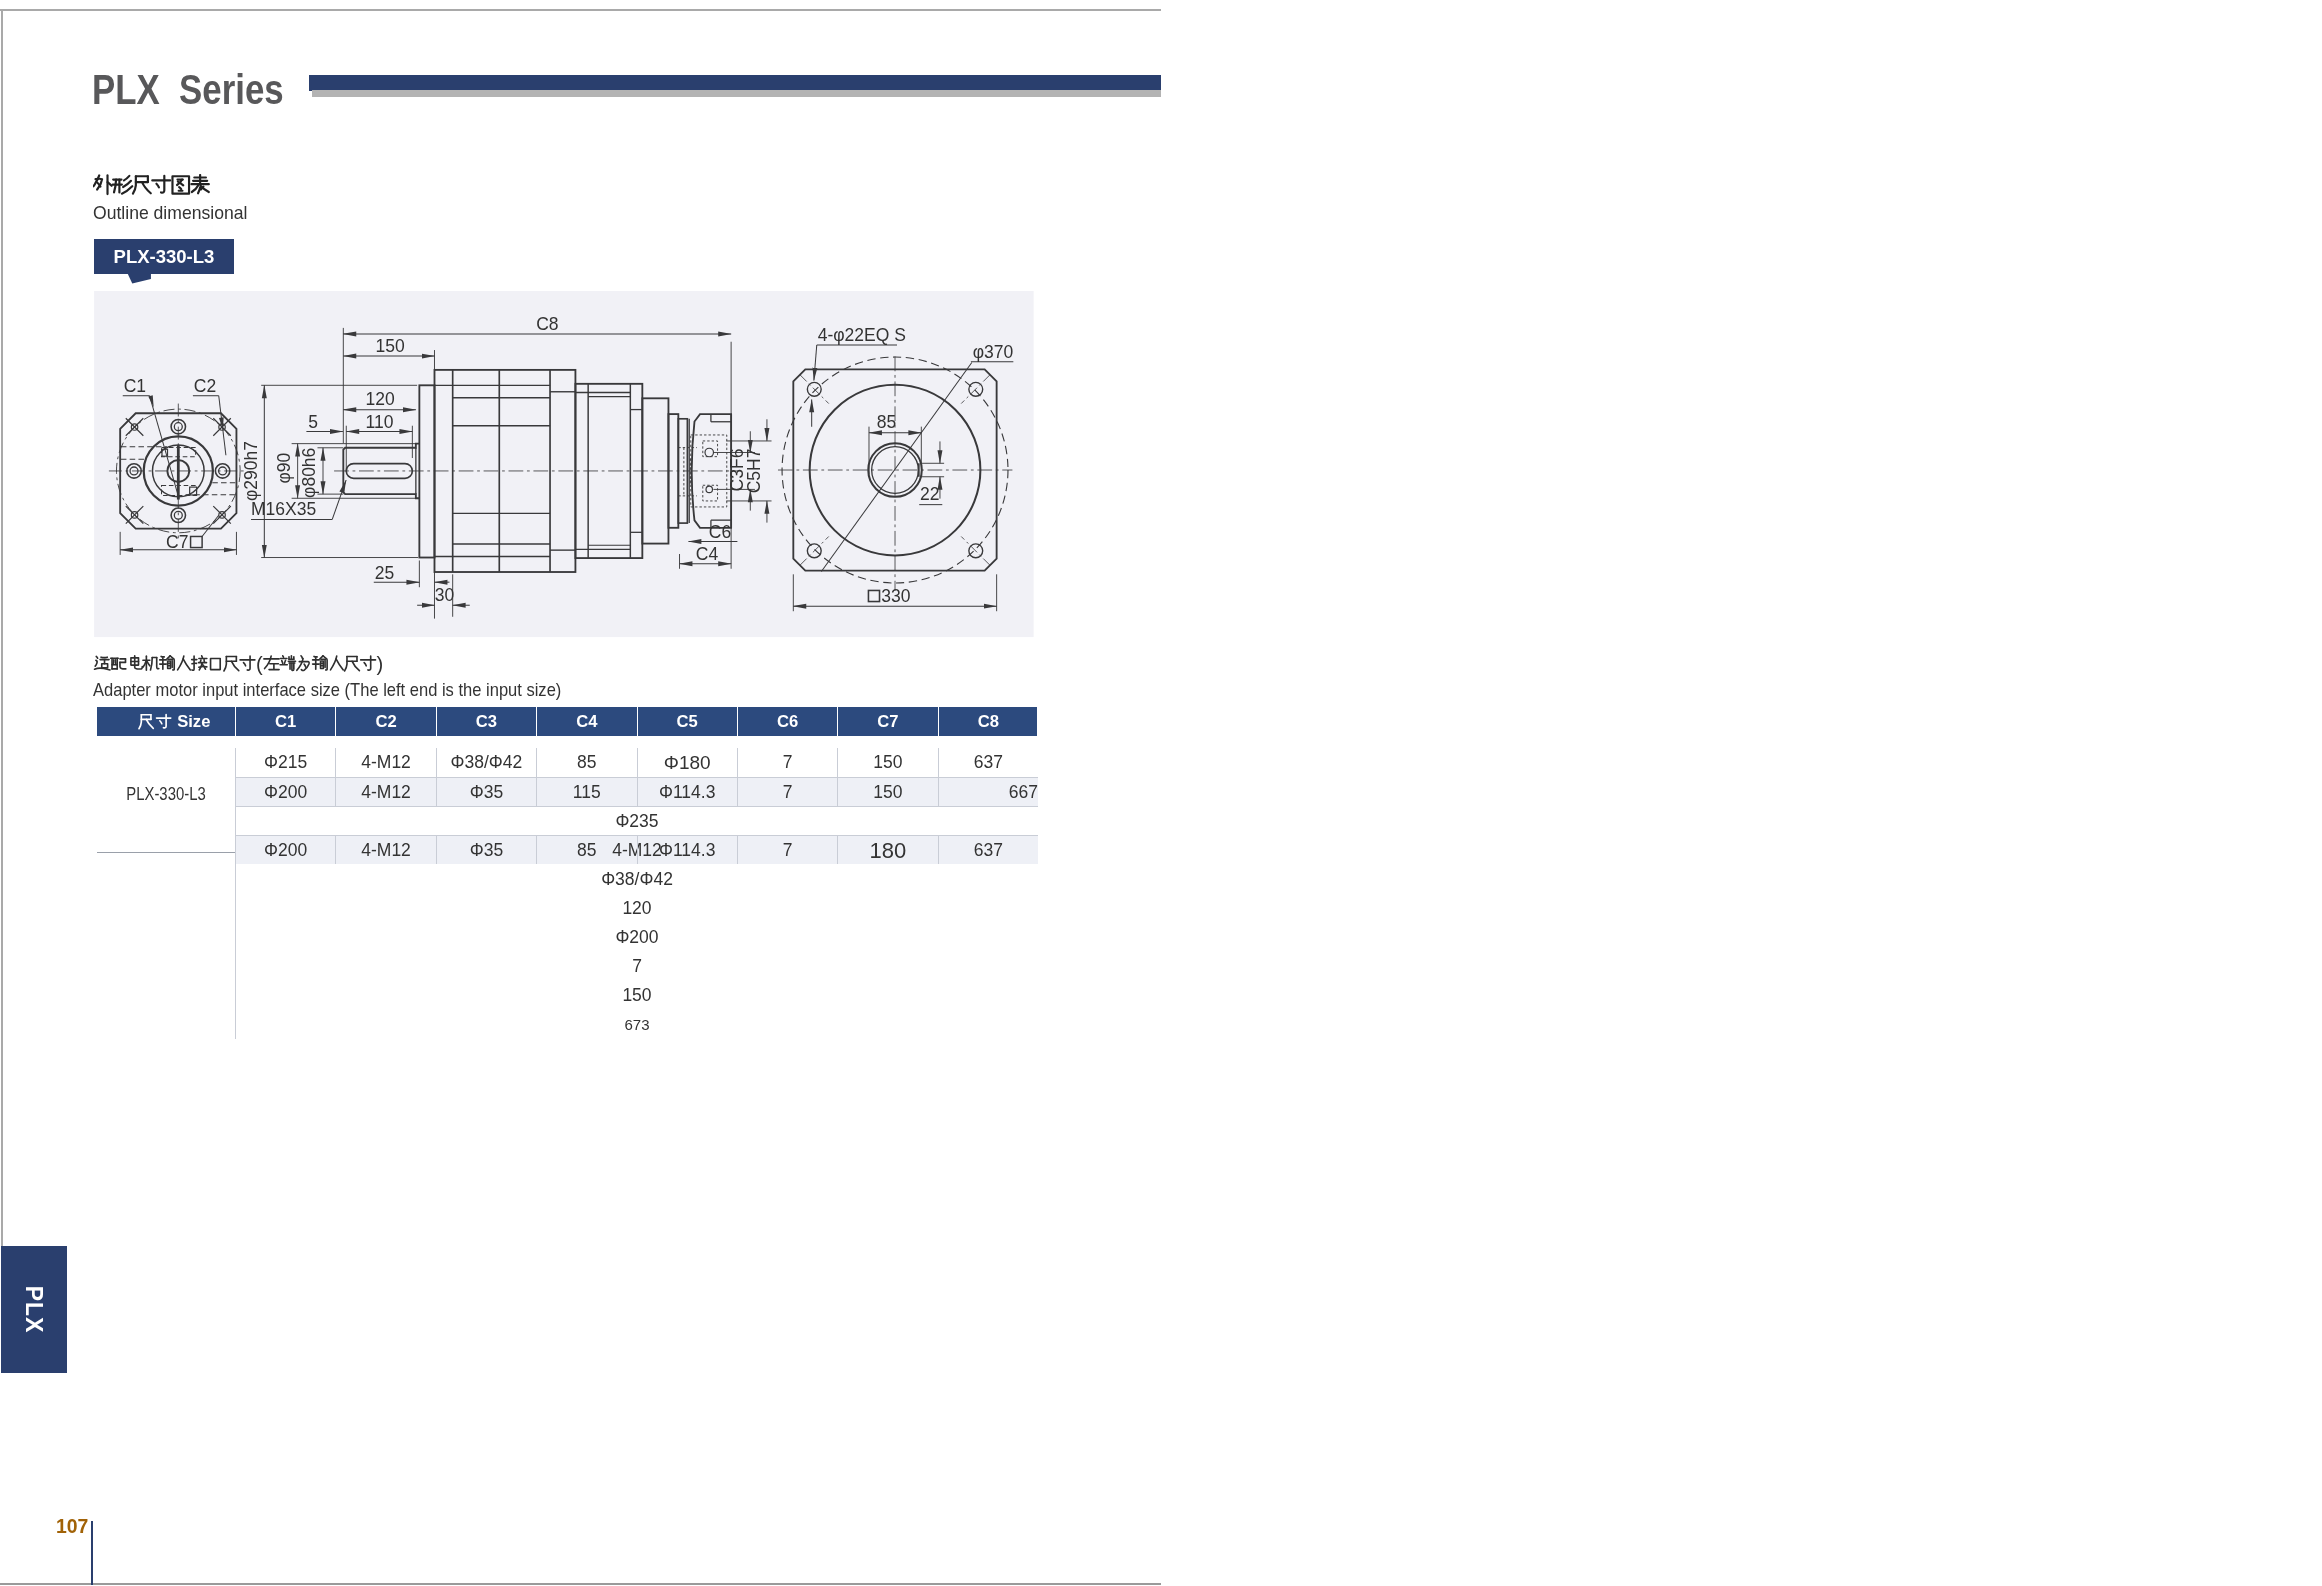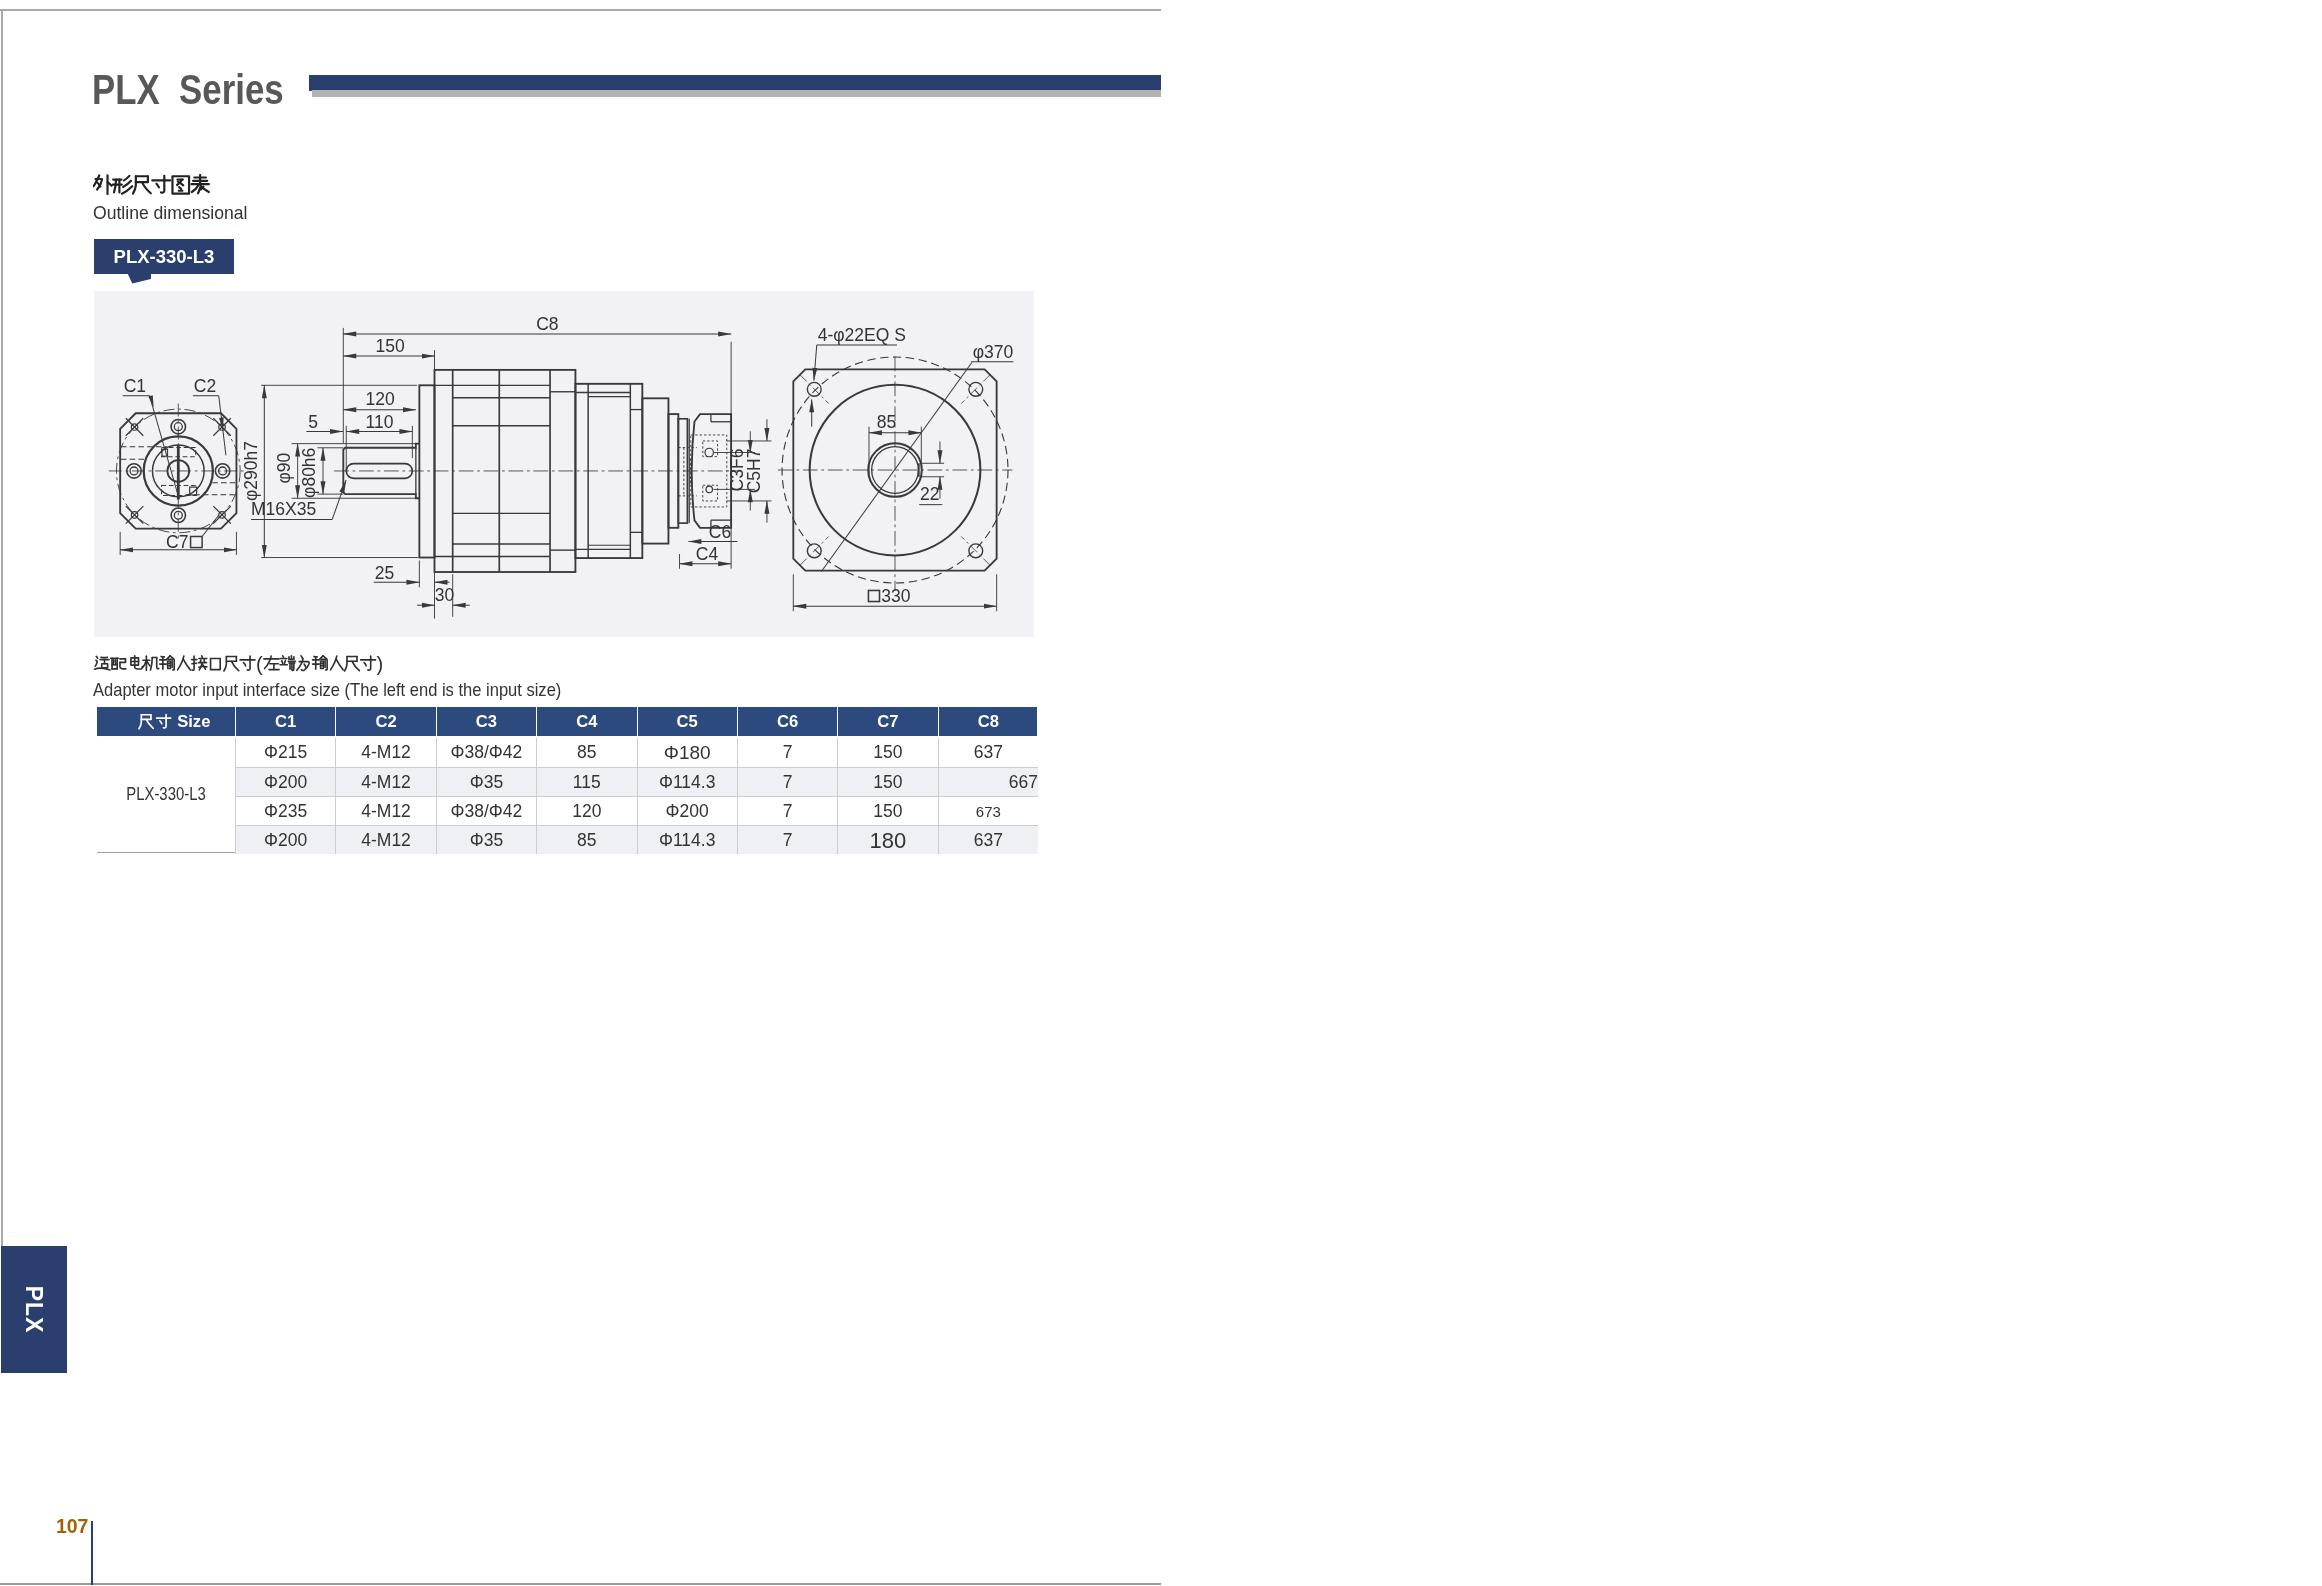--- a/index.html
+++ b/index.html
@@ -497,21 +497,21 @@
 <div style="flex:1;border-left:1.4px solid #fff;color:#fff;font-weight:bold;font-size:16.6px;line-height:29px;text-align:center;">C5</div>
 <div style="flex:1;border-left:1.4px solid #fff;color:#fff;font-weight:bold;font-size:16.6px;line-height:29px;text-align:center;">C6</div>
 <div style="flex:1;border-left:1.4px solid #fff;color:#fff;font-weight:bold;font-size:16.6px;line-height:29px;text-align:center;">C7</div>
 <div style="flex:1;border-left:1.4px solid #fff;color:#fff;font-weight:bold;font-size:16.6px;line-height:29px;text-align:center;">C8</div>
 </div>
 </div>
 
 <div style="position:relative;height:117px;border-bottom:1.5px solid #9aa0aa;">
 
 <div class="abs" style="left:0;top:0;width:138px;height:117px;font-size:17.5px;color:#333;display:flex;align-items:center;justify-content:center;transform:scaleX(0.85);">PLX-330-L3</div>
-<div class="abs" style="left:138px;top:2px;width:803px;height:83px;">
+<div class="abs" style="left:138px;top:12px;width:803px;height:83px;">
 
 <div style="display:flex;height:29px;">
 <div style="flex:1;border-left:0.9px solid #c9cdd6;font-size:17.5px;color:#333;line-height:29px;text-align:center;">Φ215</div>
 <div style="flex:1;border-left:0.9px solid #c9cdd6;font-size:17.5px;color:#333;line-height:29px;text-align:center;">4-M12</div>
 <div style="flex:1;border-left:0.9px solid #c9cdd6;font-size:17.5px;color:#333;line-height:29px;text-align:center;">Φ38/Φ42</div>
 <div style="flex:1;border-left:0.9px solid #c9cdd6;font-size:17.5px;color:#333;line-height:29px;text-align:center;">85</div>
 <div style="flex:1;border-left:0.9px solid #c9cdd6;font-size:19px;color:#333;line-height:29px;text-align:center;">Φ180</div>
 <div style="flex:1;border-left:0.9px solid #c9cdd6;font-size:17.5px;color:#333;line-height:29px;text-align:center;">7</div>
 <div style="flex:1;border-left:0.9px solid #c9cdd6;font-size:17.5px;color:#333;line-height:29px;text-align:center;">150</div>
 <div style="flex:1;border-left:0.9px solid #c9cdd6;font-size:17.5px;color:#333;line-height:29px;text-align:center;">637</div>
@@ -521,21 +521,21 @@
 <div style="flex:1;border-left:0.9px solid #c9cdd6;font-size:17.5px;color:#333;line-height:29px;text-align:center;">Φ200</div>
 <div style="flex:1;border-left:0.9px solid #c9cdd6;font-size:17.5px;color:#333;line-height:29px;text-align:center;">4-M12</div>
 <div style="flex:1;border-left:0.9px solid #c9cdd6;font-size:17.5px;color:#333;line-height:29px;text-align:center;">Φ35</div>
 <div style="flex:1;border-left:0.9px solid #c9cdd6;font-size:17.5px;color:#333;line-height:29px;text-align:center;">115</div>
 <div style="flex:1;border-left:0.9px solid #c9cdd6;font-size:17.5px;color:#333;line-height:29px;text-align:center;">Φ114.3</div>
 <div style="flex:1;border-left:0.9px solid #c9cdd6;font-size:17.5px;color:#333;line-height:29px;text-align:center;">7</div>
 <div style="flex:1;border-left:0.9px solid #c9cdd6;font-size:17.5px;color:#333;line-height:29px;text-align:center;">150</div>
 <div style="flex:1;border-left:0.9px solid #c9cdd6;font-size:17.5px;color:#333;line-height:29px;text-align:right;">667</div>
 </div>
 
-<div style="display:flex;height:29px;border-top:0.9px solid #c9cdd6;">
+<div style="display:flex;height:29px;border-top:0.9px solid #c9cdd6;flex-direction:column;">
 <div style="flex:1;border-left:0.9px solid #c9cdd6;font-size:17.5px;color:#333;line-height:29px;text-align:center;">Φ235</div>
 <div style="flex:1;border-left:0.9px solid #c9cdd6;font-size:17.5px;color:#333;line-height:29px;text-align:center;">4-M12</div>
 <div style="flex:1;border-left:0.9px solid #c9cdd6;font-size:17.5px;color:#333;line-height:29px;text-align:center;">Φ38/Φ42</div>
 <div style="flex:1;border-left:0.9px solid #c9cdd6;font-size:17.5px;color:#333;line-height:29px;text-align:center;">120</div>
 <div style="flex:1;border-left:0.9px solid #c9cdd6;font-size:17.5px;color:#333;line-height:29px;text-align:center;">Φ200</div>
 <div style="flex:1;border-left:0.9px solid #c9cdd6;font-size:17.5px;color:#333;line-height:29px;text-align:center;">7</div>
 <div style="flex:1;border-left:0.9px solid #c9cdd6;font-size:17.5px;color:#333;line-height:29px;text-align:center;">150</div>
 <div style="flex:1;border-left:0.9px solid #c9cdd6;font-size:15px;color:#333;line-height:29px;text-align:center;">673</div>
 </div>
 

